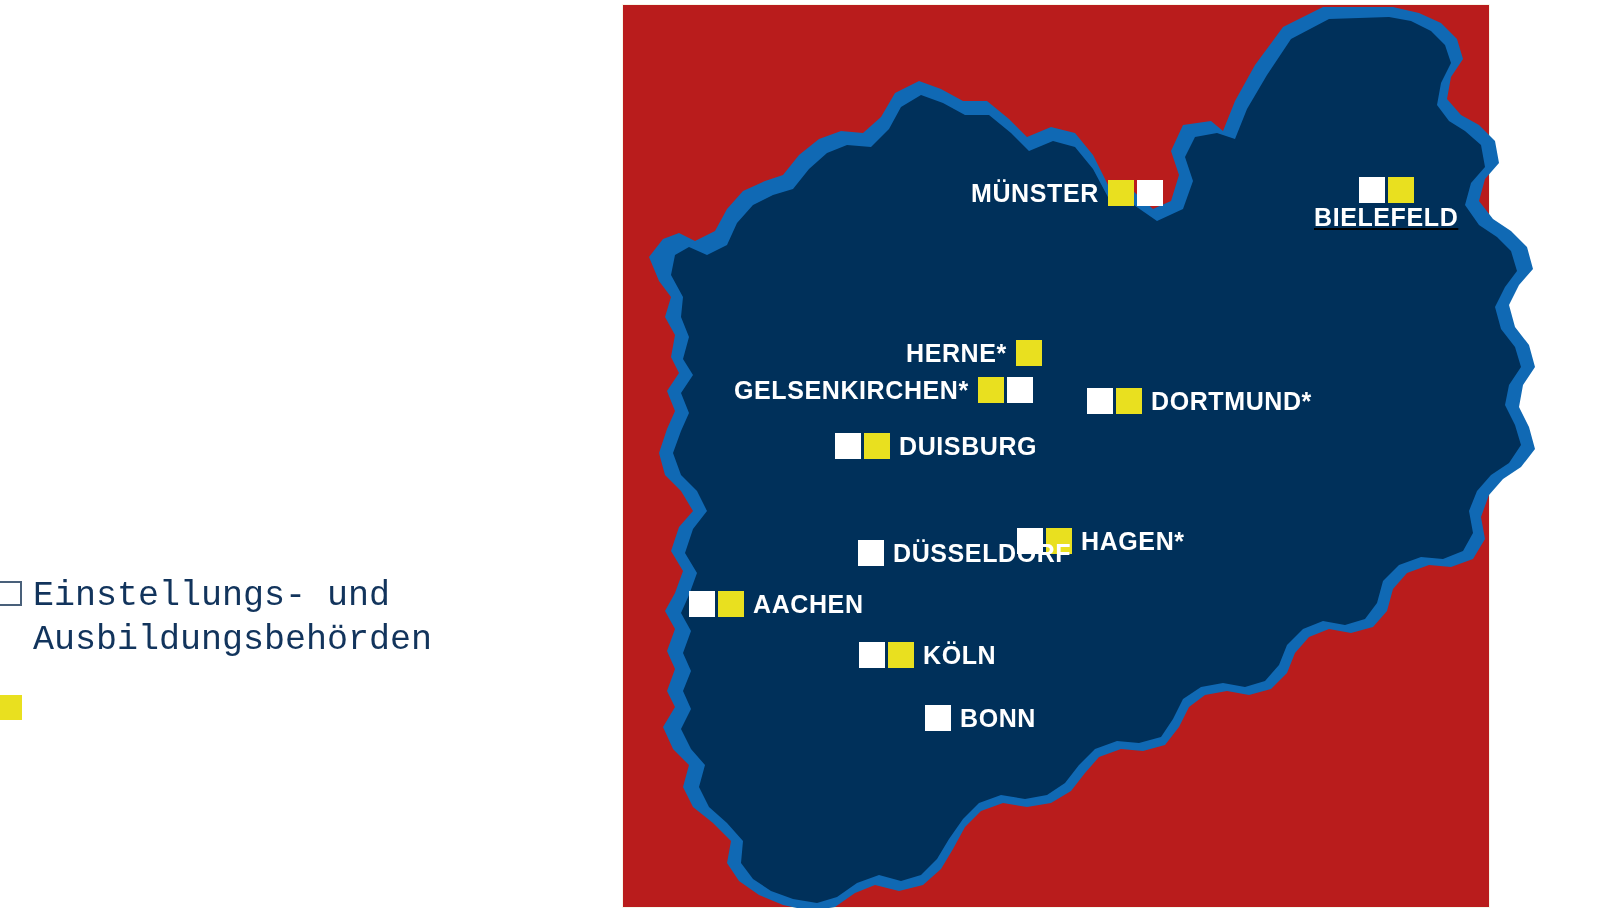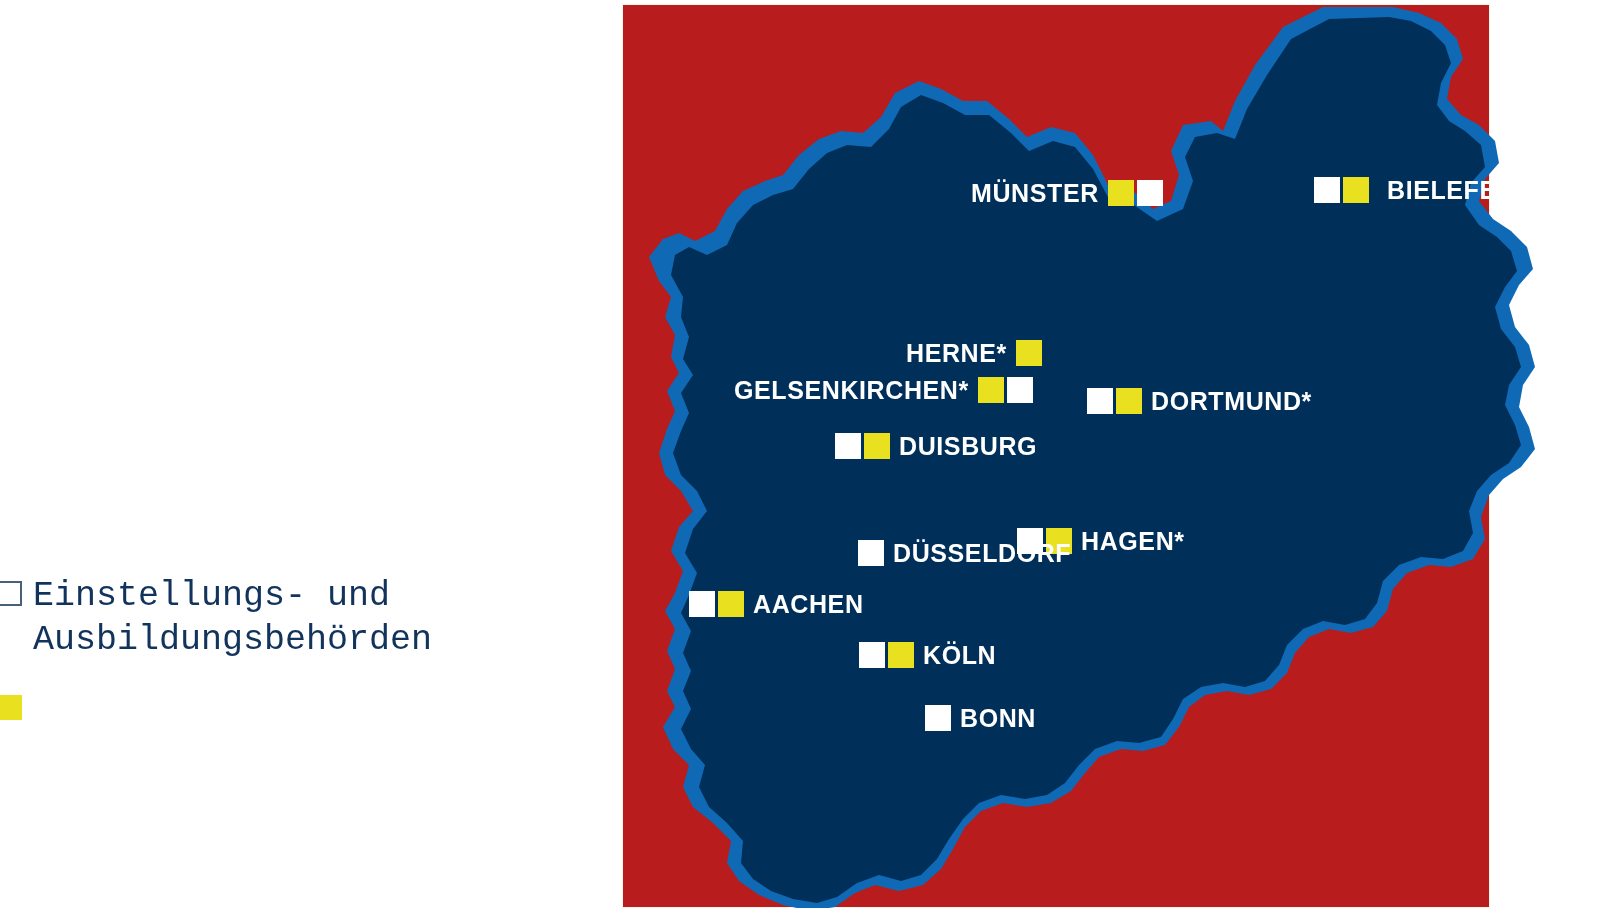--- a/index.html
+++ b/index.html
@@ -41,23 +41,24 @@
 
   
   .city {
     position: absolute;
     display: flex;
     align-items: center;
     gap: 9px;
     white-space: nowrap;
   }
   .city.stacked {
-    flex-direction: row;
+    flex-direction: column;
     align-items: center;
-    gap: 18px;
+    gap: 2px;
+    text-decoration: underline;
   }
   .sw {
     display: flex;
     gap: 3px;
   }
   .sq {
     width: 26px;
     height: 26px;
     display: block;
   }

